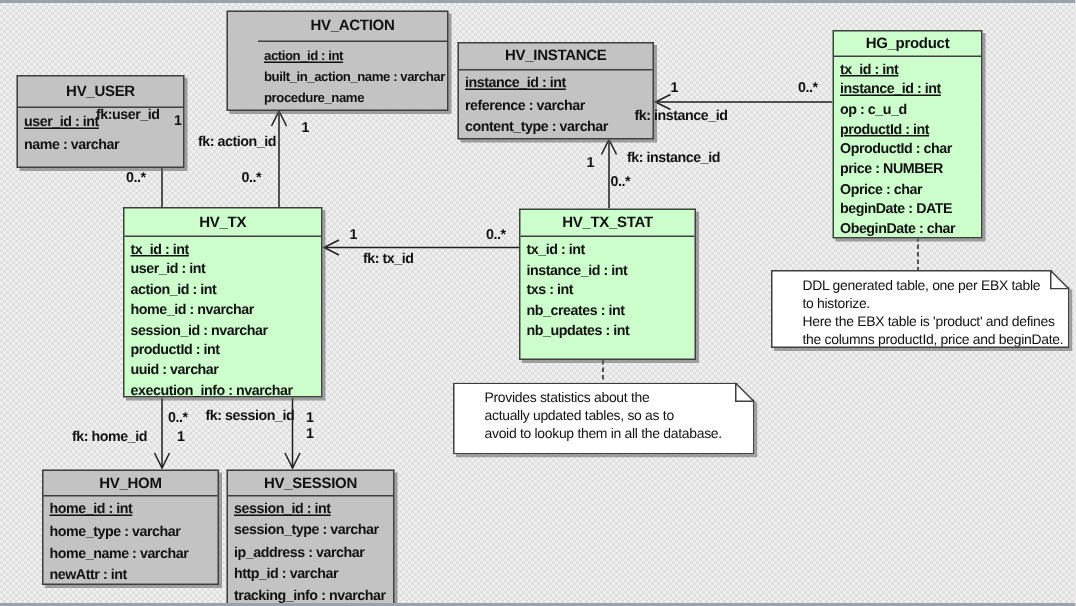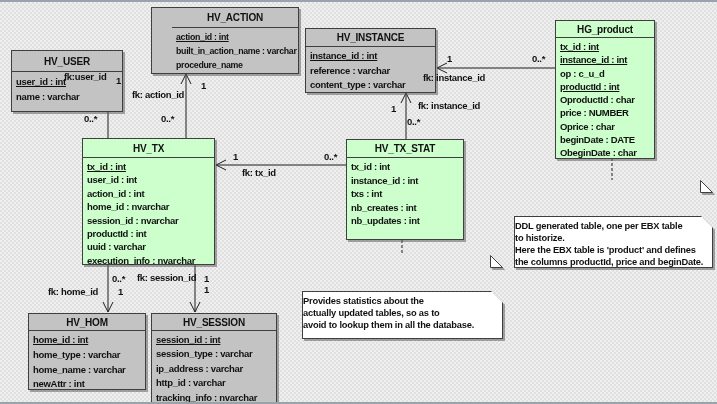--- a/index.html
+++ b/index.html
@@ -34,22 +34,22 @@
   .fld.pk{text-decoration:underline;}
   .elbl{
     position:absolute;font-weight:bold;font-size:9.5px;letter-spacing:-0.3px;
     white-space:nowrap;color:#111;
   }
   .note-wrap{position:absolute;filter:drop-shadow(2px 2px 0 rgba(96,96,96,.55));}
   .note{
     position:relative;box-sizing:border-box;width:100%;height:100%;
     background:#fff;border:1px solid #3f3f3f;
     clip-path:polygon(0 0,calc(100% - 12px) 0,100% 12px,100% 100%,0 100%);
-    padding:3px 4px 2px 0;font-weight:bold;font-size:9.3px;line-height:12px;
-    letter-spacing:-0.2px;white-space:pre;overflow:hidden;margin-top:36px;
+    padding:3px 4px 2px 20px;font-weight:normal;font-size:9.3px;line-height:12px;
+    letter-spacing:-0.2px;white-space:pre;overflow:hidden;
   }
   .note-fold{position:absolute;top:0;right:0;width:13px;height:13px;}
 </style>
 </head>
 <body>
 
 <div id="canvas">
 
   <svg id="edges">
     <line x1="108" y1="67" x2="108" y2="136"></line>
@@ -139,21 +139,21 @@
   <div class="tbl" style="left:4px;top:311px;width:118px;height:77px;margin-left:24px;--hh:17px;--rh:14.8px;">
     <div class="hd">HV_HOM</div>
     <div class="flds">
       <div class="fld pk">home_id : int</div>
       <div class="fld">home_type : varchar</div>
       <div class="fld">home_name : varchar</div>
       <div class="fld">newAttr : int</div>
     </div>
   </div>
 
-  <div class="tbl" style="left:151px;top:311px;width:126px;height:90px;--hh:17px;--rh:14.4px;">
+  <div class="tbl" style="left:151px;top:311px;width:112px;height:90px;--hh:17px;--rh:14.4px;">
     <div class="hd">HV_SESSION</div>
     <div class="flds">
       <div class="fld pk">session_id : int</div>
       <div class="fld">session_type : varchar</div>
       <div class="fld">ip_address : varchar</div>
       <div class="fld">http_id : varchar</div>
       <div class="fld">tracking_info : nvarchar</div>
     </div>
   </div>
 

